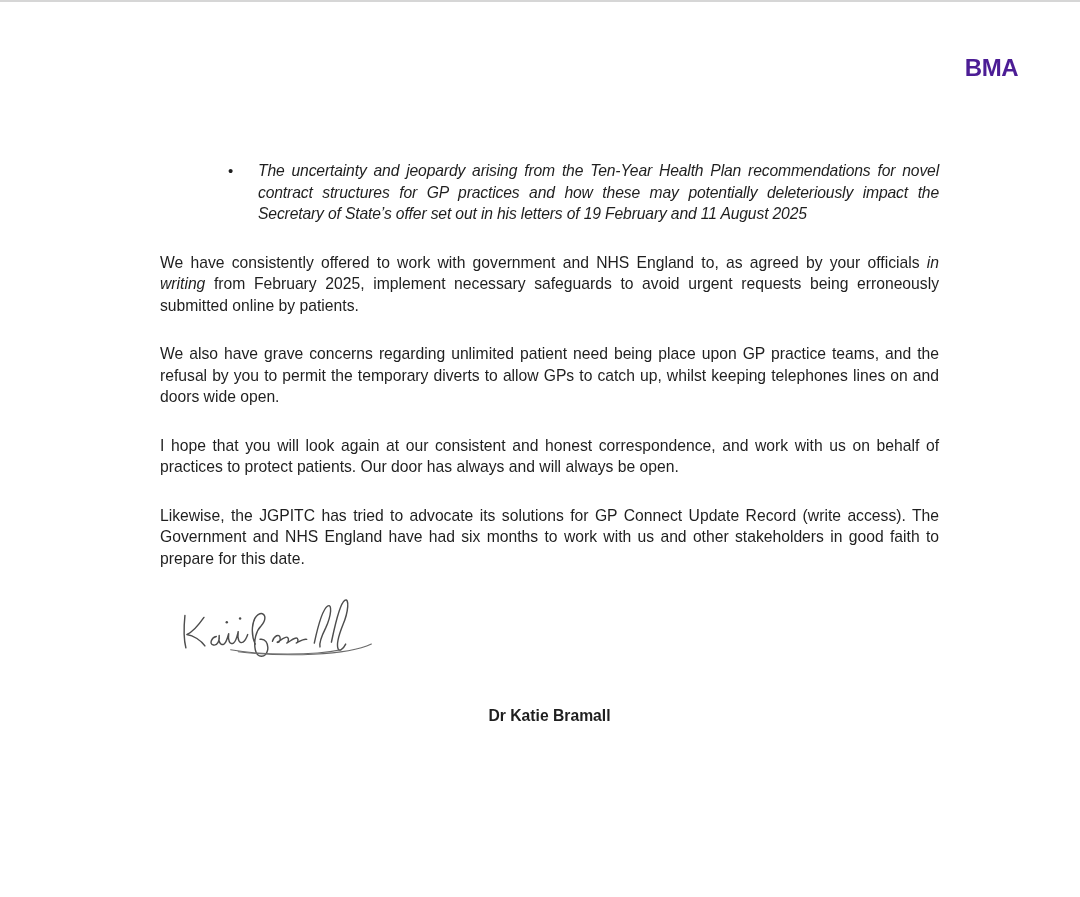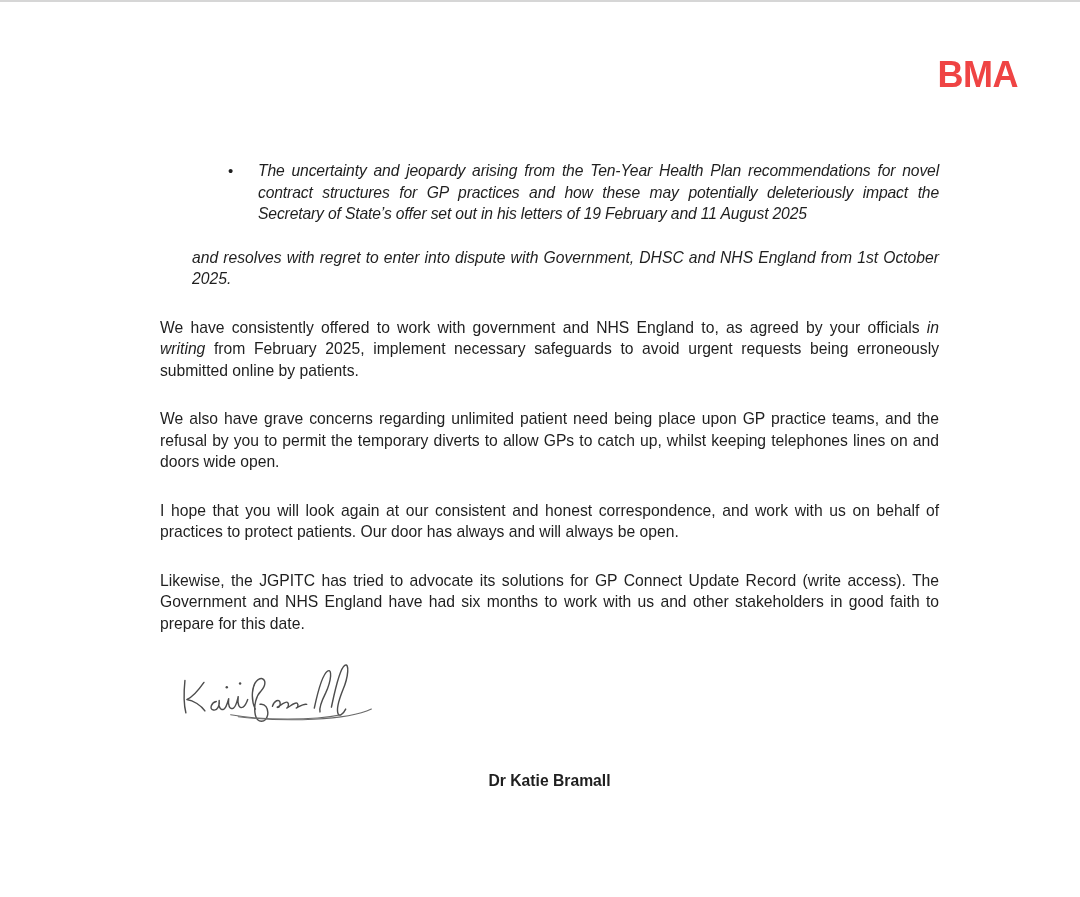--- a/index.html
+++ b/index.html
@@ -13,24 +13,24 @@
     background: #ffffff;
     border-top: 2px solid #d6d6d6;
     overflow: hidden;
     color: #1f1f1f;
   }
 
   .logo {
     position: absolute;
     top: 52px;
     right: 62px;
-    font-size: 36px;
+    font-size: 24px;
     font-weight: 700;
     letter-spacing: -0.5px;
-    color: #ef4444;
+    color: #4c1d95;
     font-family: "Liberation Sans", sans-serif;
   }
 
   .content {
     position: absolute;
     top: 158px;
     left: 160px;
     width: 779px;
     font-size: 15.7px;
     line-height: 21.5px;
@@ -88,21 +88,20 @@
 
   <div class="logo">BMA</div>
 
   <div class="content">
 
     <div class="bullet-row">
       <span class="bullet-marker">•</span>
       <span class="bullet-text">The uncertainty and jeopardy arising from the Ten-Year Health Plan recommendations for novel contract structures for GP practices and how these may potentially deleteriously impact the Secretary of State’s offer set out in his letters of 19 February and 11 August 2025</span>
     </div>
 
-    <p class="resolution">and resolves with regret to enter into dispute with Government, DHSC and NHS England from 1st October 2025.</p>
 
     <p class="para"><span>We have consistently offered to work with government and NHS England to, as agreed by your officials </span><em>in writing</em><span> from February 2025, implement necessary safeguards to avoid urgent requests being erroneously submitted online by patients.</span></p>
 
     <p class="para">We also have grave concerns regarding unlimited patient need being place upon GP practice teams, and the refusal by you to permit the temporary diverts to allow GPs to catch up, whilst keeping telephones lines on and doors wide open.</p>
 
     <p class="para">I hope that you will look again at our consistent and honest correspondence, and work with us on behalf of practices to protect patients. Our door has always and will always be open.</p>
 
     <p class="para">Likewise, the JGPITC has tried to advocate its solutions for GP Connect Update Record (write access). The Government and NHS England have had six months to work with us and other stakeholders in good faith to prepare for this date.</p>
 
 

